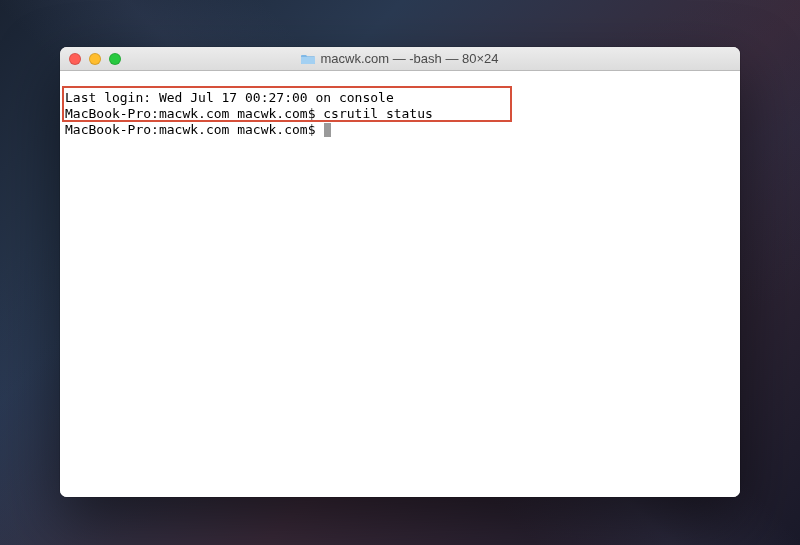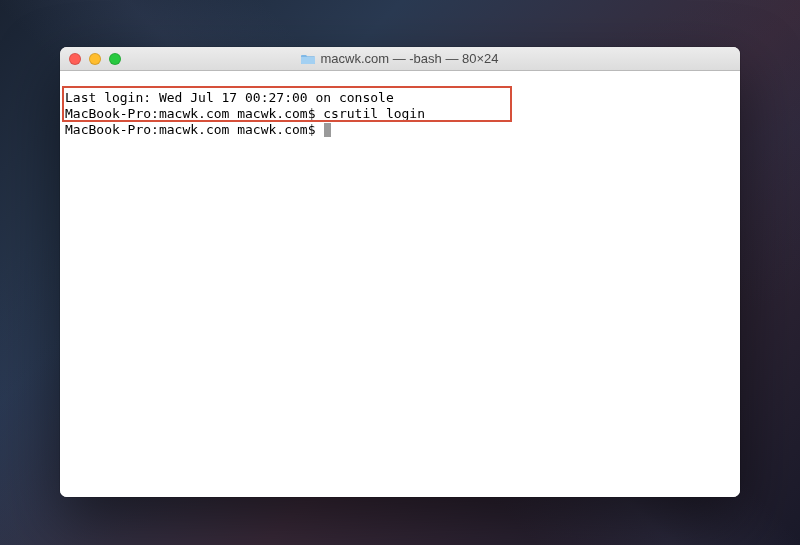--- a/index.html
+++ b/index.html
@@ -120,18 +120,18 @@
         <svg viewBox="0 0 14 11" width="14" height="11">
           <path d="M1 2 h4 l1.2 1.3 H13 a1 1 0 0 1 1 1 V10 a1 1 0 0 1 -1 1 H1 a1 1 0 0 1 -1 -1 V3 a1 1 0 0 1 1 -1 z" fill="#7fb8e6"></path>
           <path d="M0 4 H14 V10 a1 1 0 0 1 -1 1 H1 a1 1 0 0 1 -1 -1 z" fill="#a3d0f2"></path>
         </svg>
       </span>
       <span><span>macwk.com</span><span> — -bash — 80×24</span></span>
     </div>
   </div>
 
   <div class="terminal-body">
-<span class="line">Last login: Wed Jul 17 00:27:00 on console</span><span class="line"><span>MacBook-Pro:macwk.com macwk.com$ </span><span>csrutil login</span></span><span class="line"><span>MacBook-Pro:macwk.com macwk.com$ </span><span class="cursor"></span></span>
+<span class="line">Last login: Wed Jul 17 00:27:00 on console</span><span class="line"><span>MacBook-Pro:macwk.com macwk.com$ </span><span>csrutil status</span></span><span class="line"><span>MacBook-Pro:macwk.com macwk.com$ </span><span class="cursor"></span></span>
     <div class="highlight-box" style="top:15px; left:2px; width:450px; height:36px;"></div>
   </div>
 
   <div class="scrollbar"></div>
 </div>
 
 </body></html>

